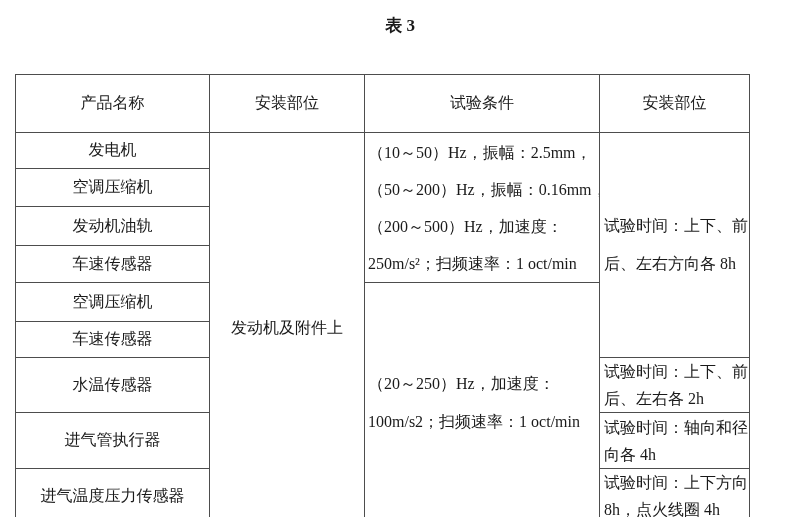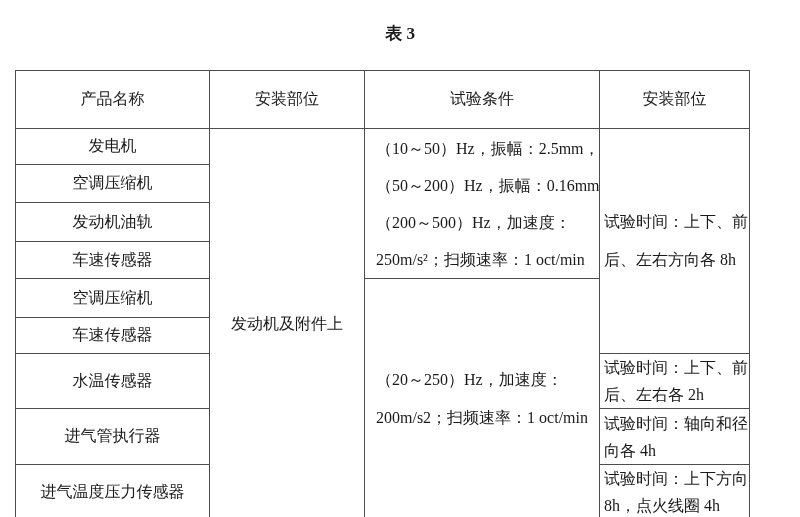--- a/index.html
+++ b/index.html
@@ -11,27 +11,27 @@
     font-family: "Liberation Serif", "DejaVu Serif", serif;
     color: #1a1a1a;
   }
   .page {
     position: relative;
     width: 800px;
     height: 517px;
     overflow: hidden;
   }
   .caption {
-    padding-top: 24px;
+    padding-top: 16px;
     height: 20px;
     line-height: 20px;
     text-align: center;
     font-size: 17px;
     font-weight: bold;
-    margin-bottom: 26px;
+    margin-bottom: 38px;
   }
   table.spec {
     border-collapse: collapse;
     table-layout: fixed;
     margin-left: 15px;
     width: 734px;
     border: 1px solid #4d4d4d;
     border-bottom: 2px solid #262626;
   }
   th, td {
@@ -39,21 +39,21 @@
     font-weight: normal;
     font-size: 16px;
     text-align: center;
     vertical-align: middle;
     padding: 0;
     overflow: hidden;
   }
   th { font-size: 16px; }
   td.cond-cell {
     text-align: left;
-    padding-left: 11px;
+    padding-left: 3px;
   }
   .cond-line {
     line-height: 37px;
     white-space: nowrap;
   }
   .cond-line-lg {
     line-height: 38px;
     white-space: nowrap;
   }
   td.time-cell {
@@ -111,21 +111,21 @@
       <tr style="height:39px">
         <td>发动机油轨</td>
       </tr>
       <tr style="height:37px">
         <td>车速传感器</td>
       </tr>
       <tr style="height:39px">
         <td>空调压缩机</td>
         <td rowspan="5" class="cond-cell">
           <div class="cond-line-lg">（20～250）Hz，加速度：</div>
-          <div class="cond-line-lg">200m/s2；扫频速率：1 oct/min</div>
+          <div class="cond-line-lg">100m/s2；扫频速率：1 oct/min</div>
         </td>
       </tr>
       <tr style="height:36px">
         <td>车速传感器</td>
       </tr>
       <tr style="height:55px">
         <td>水温传感器</td>
         <td class="time-cell">
           <div class="time-line-sm">试验时间：上下、前</div>
           <div class="time-line-sm">后、左右各 2h</div>

